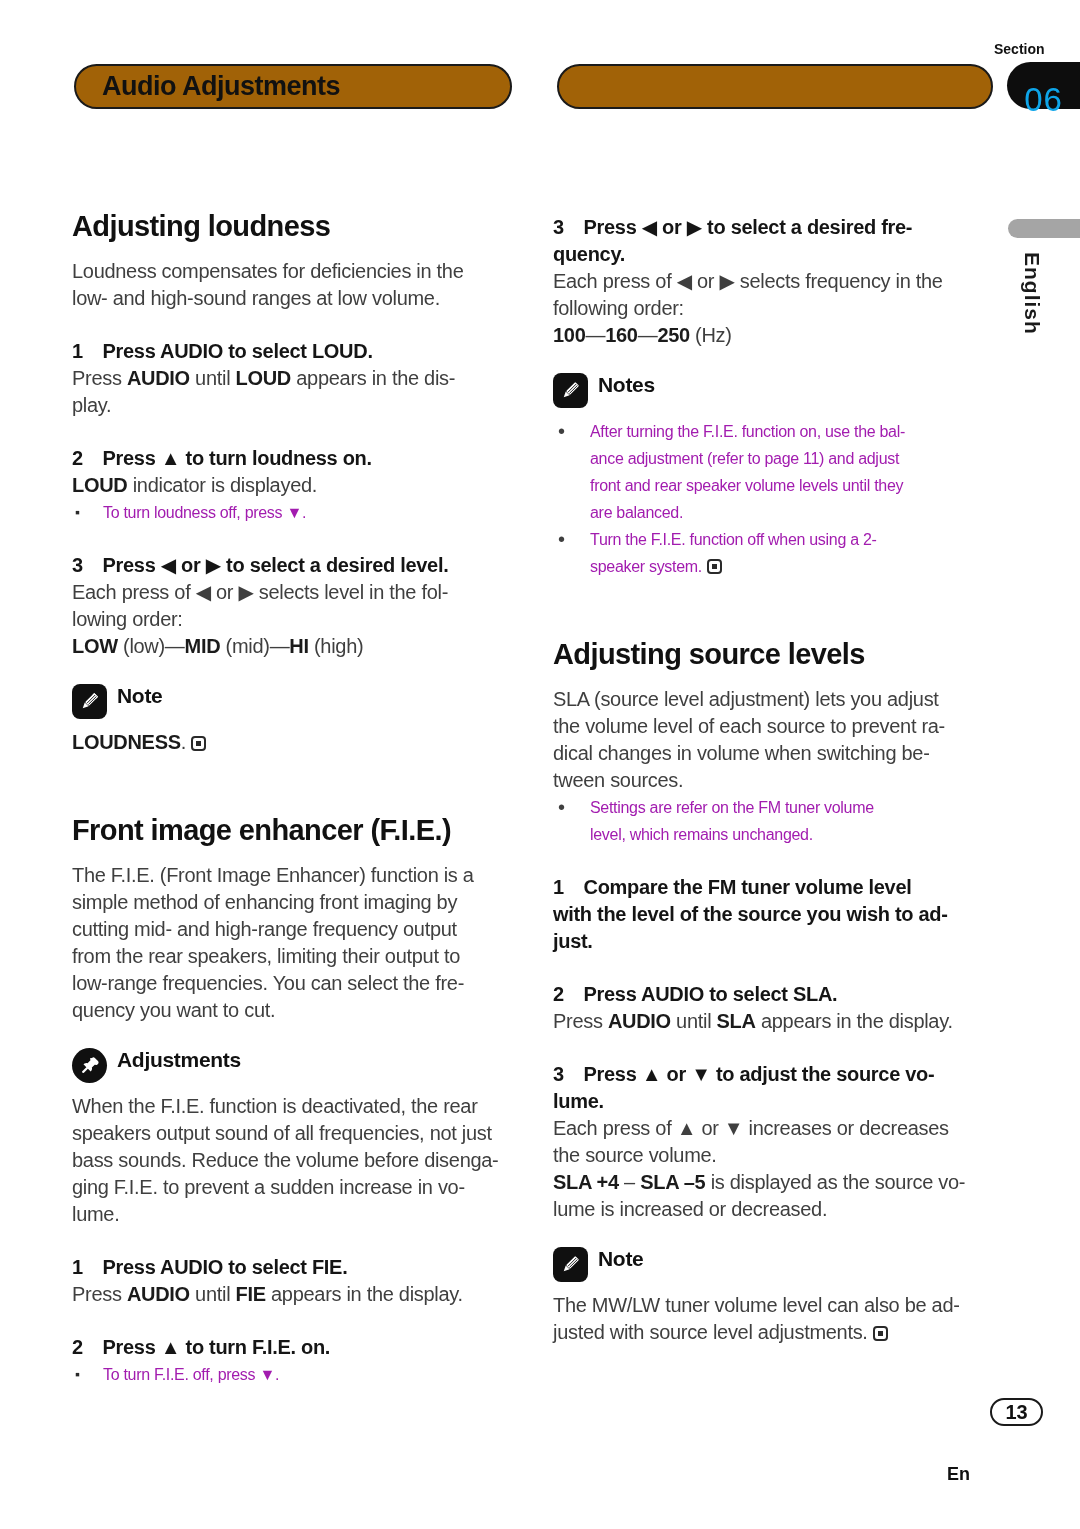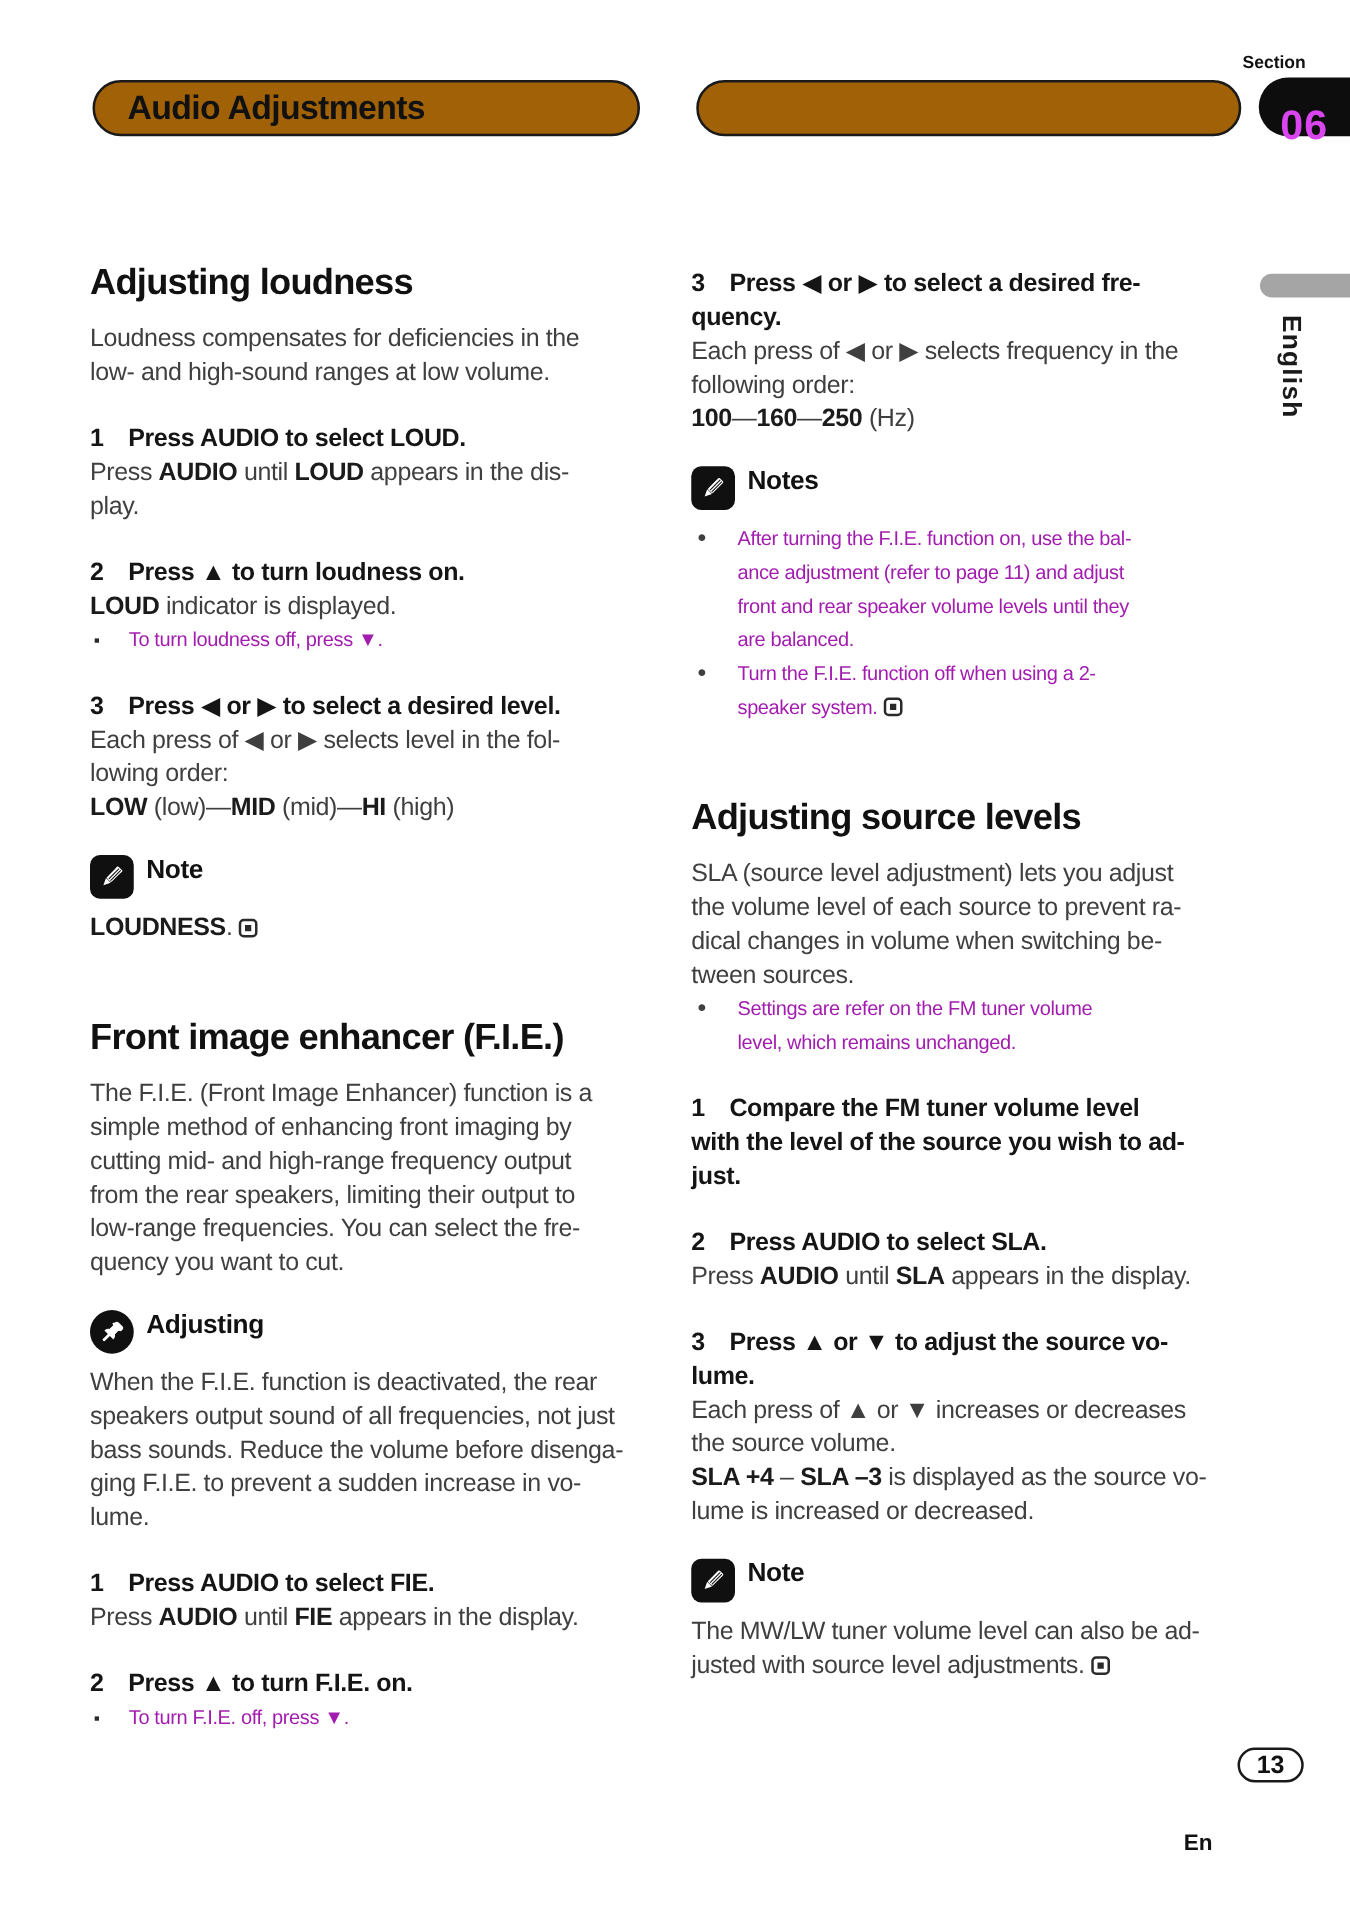--- a/index.html
+++ b/index.html
@@ -17,21 +17,21 @@
     display:flex;align-items:center;
   }
   .hdr-pill.title{left:74px;width:438px;padding-left:26px;}
   .hdr-pill.empty{left:557px;width:436px;}
   .hdr-title-text{font-weight:bold;font-size:27px;color:#111;letter-spacing:-0.5px;white-space:nowrap;}
   .section-label{position:absolute;left:994px;top:41px;font-weight:bold;font-size:14px;color:#111;}
   .section-badge{
     position:absolute;left:1007px;top:62px;width:73px;height:47px;background:#0d0d0d;
     border-radius:24px 0 0 24px;display:flex;align-items:center;justify-content:center;
   }
-  .section-badge span{color:#d946ef;font-weight:bold;font-size:33px;letter-spacing:1px;margin-top:28px;}
+  .section-badge span{color:#0ea5e9;font-weight:normal;font-size:33px;letter-spacing:1px;margin-top:28px;}
 
   
   .lang-tab{position:absolute;right:0;top:219px;width:72px;height:19px;background:#a5a5a5;border-radius:10px 0 0 10px;}
   .lang-vertical{
     position:absolute;top:252px;right:36px;writing-mode:vertical-rl;
     font-weight:bold;font-size:21px;color:#1a1a1a;letter-spacing:1px;
   }
 
   
   .col{position:absolute;top:208px;width:470px;}
@@ -144,21 +144,21 @@
 from the rear speakers, limiting their output to
 low-range frequencies. You can select the fre-
 quency you want to cut.</p>
 
     <div class="note-row">
       <span class="note-icon circle">
         <svg viewBox="0 0 24 24" width="22" height="22" aria-hidden="true">
           <path fill="#fff" d="M14.2 3.2c.9-.9 2.2-.9 3.1 0l3.4 3.4c.9.9.9 2.2 0 3.1l-1.3 1.3-2.2-.5-3.2 3.2c.4 1.1.2 2.3-.4 3.2l-.8 1.2-3.1-3.1-4.6 4.7-1.4-.4-.4-1.4 4.7-4.6-3.1-3.1 1.2-.8c.9-.6 2.1-.8 3.2-.4l3.2-3.2-.5-2.2z"></path>
         </svg>
       </span>
-      <span class="note-label">Adjusting</span>
+      <span class="note-label">Adjustments</span>
     </div>
     <p class="para pre note-body">When the F.I.E. function is deactivated, the rear
 speakers output sound of all frequencies, not just
 bass sounds. Reduce the volume before disenga-
 ging F.I.E. to prevent a sudden increase in vo-
 lume.</p>
 
     <p class="step-head pre">1 Press AUDIO to select FIE.</p>
     <p class="para pre"><span>Press </span><span class="b">AUDIO</span><span> until </span><span class="b">FIE</span><span> appears in the display.</span></p>
 
@@ -221,21 +221,21 @@
 with the level of the source you wish to ad-
 just.</p>
 
     <p class="step-head pre">2 Press AUDIO to select SLA.</p>
     <p class="para pre"><span>Press </span><span class="b">AUDIO</span><span> until </span><span class="b">SLA</span><span> appears in the display.</span></p>
 
     <p class="step-head pre">3 Press ▲ or ▼ to adjust the source vo-
 lume.</p>
     <p class="para pre">Each press of ▲ or ▼ increases or decreases
 the source volume.</p>
-    <p class="para pre"><span class="b">SLA +4</span><span> – </span><span class="b">SLA –3</span><span> is displayed as the source vo-
+    <p class="para pre"><span class="b">SLA +4</span><span> – </span><span class="b">SLA –5</span><span> is displayed as the source vo-
 lume is increased or decreased.</span></p>
 
     <div class="note-row">
       <span class="note-icon">
         <svg viewBox="0 0 24 24" width="23" height="23" aria-hidden="true">
           <g transform="rotate(45 12 12)">
             <rect x="9.2" y="2.2" width="5.6" height="13.6" rx="1" fill="#fff"></rect>
             <path d="M9.2 16.2 L12 22 L14.8 16.2 Z" fill="#fff"></path>
             <path d="M11.4 3 L11.4 15" stroke="#101010" stroke-width="0.9"></path>
             <path d="M13.4 3 L13.4 15" stroke="#101010" stroke-width="0.9"></path>

